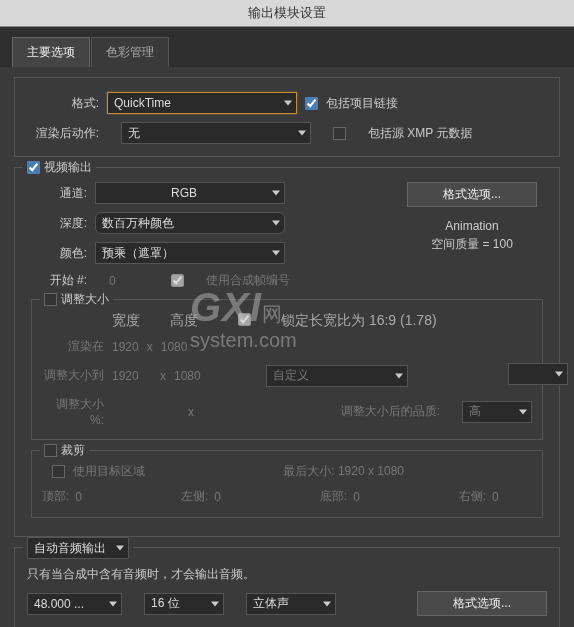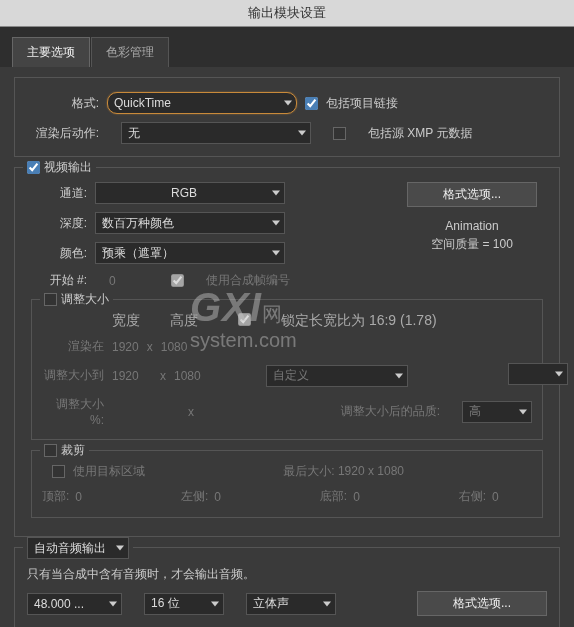--- a/index.html
+++ b/index.html
@@ -156,21 +156,21 @@
   <div class="tab active">主要选项</div>
   <div class="tab">色彩管理</div>
 </div>
 
 <div class="panel">
 
   <div class="fieldset">
     <div class="row">
       <div class="label-col">格式:</div>
       <div class="dd-wrap" style="width:190px;">
-        <div class="dropdown highlight" style="width:100%;border-radius:10px;">
+        <div class="dropdown highlight" style="width:100%;">
           <span>QuickTime</span>
           <span class="dd-arrow"></span>
         </div>
       </div>
       <input type="checkbox" checked="" style="">
       <span>包括项目链接</span>
     </div>
     <div class="row">
       <div class="label-col">渲染后动作:</div>
       <div class="dd-wrap" style="width:190px;">
@@ -197,21 +197,21 @@
           <div class="dd-wrap" style="width:190px;">
             <div class="dropdown" style="width:100%;justify-content:center;">
               <span>RGB</span>
               <span class="dd-arrow"></span>
             </div>
           </div>
         </div>
         <div class="row">
           <div class="label-col sm">深度:</div>
           <div class="dd-wrap" style="width:190px;">
-            <div class="dropdown" style="width:100%;">
+            <div class="dropdown" style="width:100%;border-radius:6px;">
               <span>数百万种颜色</span>
               <span class="dd-arrow"></span>
             </div>
           </div>
         </div>
         <div class="row">
           <div class="label-col sm">颜色:</div>
           <div class="dd-wrap" style="width:190px;">
             <div class="dropdown" style="width:100%;">
               <span>预乘（遮罩）</span>

